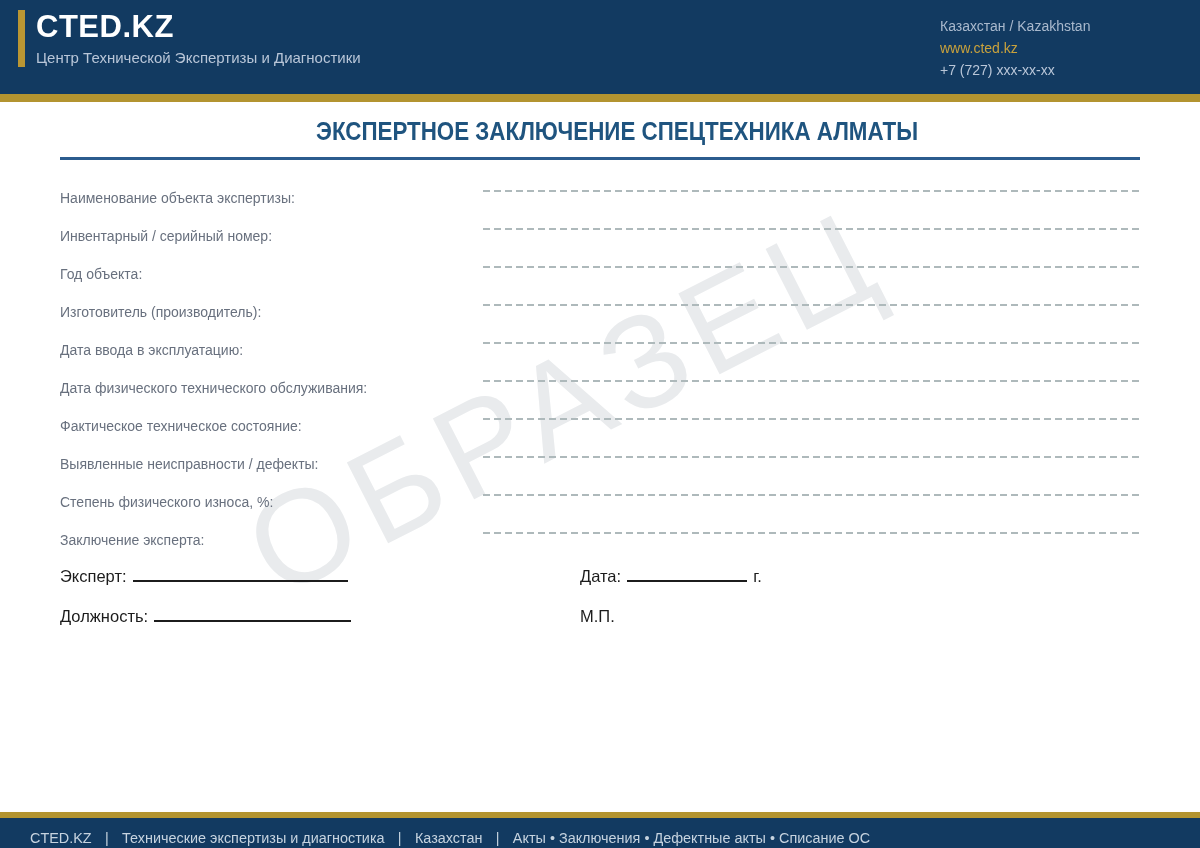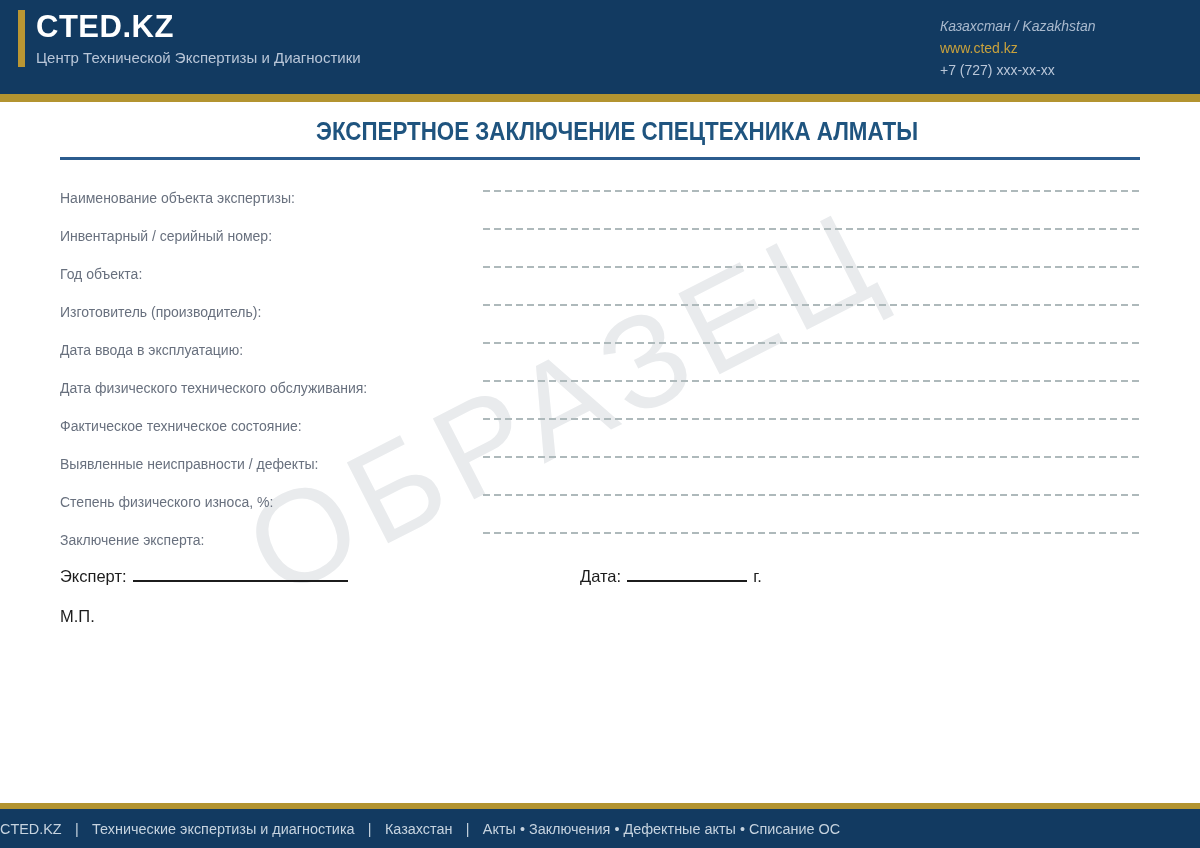--- a/index.html
+++ b/index.html
@@ -48,21 +48,21 @@
     color:var(--header-light);
     font-size:15px;
     line-height:18px;
   }
   .header-contact{
     position:absolute;
     left:940px; top:15px;
     font-size:14px;
     line-height:22px;
   }
-  .contact-country{color:var(--header-muted);font-style:italic;}
+  .contact-country{color:var(--header-muted);}
   .contact-website{color:#c9a23c;text-decoration:none;display:block;}
   .contact-phone{color:var(--header-light);}
   .gold-stripe{height:8px;background:var(--gold);}
   
   .page-title{
     margin-top:15px;
     text-align:center;
     color:var(--title-blue);
     font-size:26px;
     font-weight:bold;
@@ -130,25 +130,26 @@
   .line-date{width:120px;}
   .date-suffix{margin-left:6px;}
   
   .site-footer{
     position:absolute;
     left:0;right:0;bottom:0;
     z-index:2;
   }
   .footer-gold-stripe{height:6px;background:var(--gold);}
   .footer-bar{
-    height:39px;
+    height:30px;
     background:var(--navy);
     color:var(--footer-text);
     font-size:15.5px;
     line-height:39px;
+    padding-left:30px;
     white-space:nowrap;
   }
   .footer-bar .condense{
     display:inline-block;
     transform:scaleX(.93);
     transform-origin:left center;
   }
   .footer-sep{margin:0 10px;}
 </style>
 </head>
@@ -224,20 +225,23 @@
       <span class="field-blank-line"></span>
     </div>
   </section>
 
   <section class="signature">
     <div>
       <span>Эксперт:</span><span class="sig-line line-expert"></span>
     </div>
     <div>
       <span>Дата:</span><span class="sig-line line-date"></span><span class="date-suffix">г.</span>
+    </div>
+    <div>
+      <span>Должность:</span><span class="sig-line line-position"></span>
     </div>
     <div>
       <span>М.П.</span>
     </div>
   </section>
 </main>
 
 <footer class="site-footer">
   <div class="footer-gold-stripe"></div>
   <div class="footer-bar">

